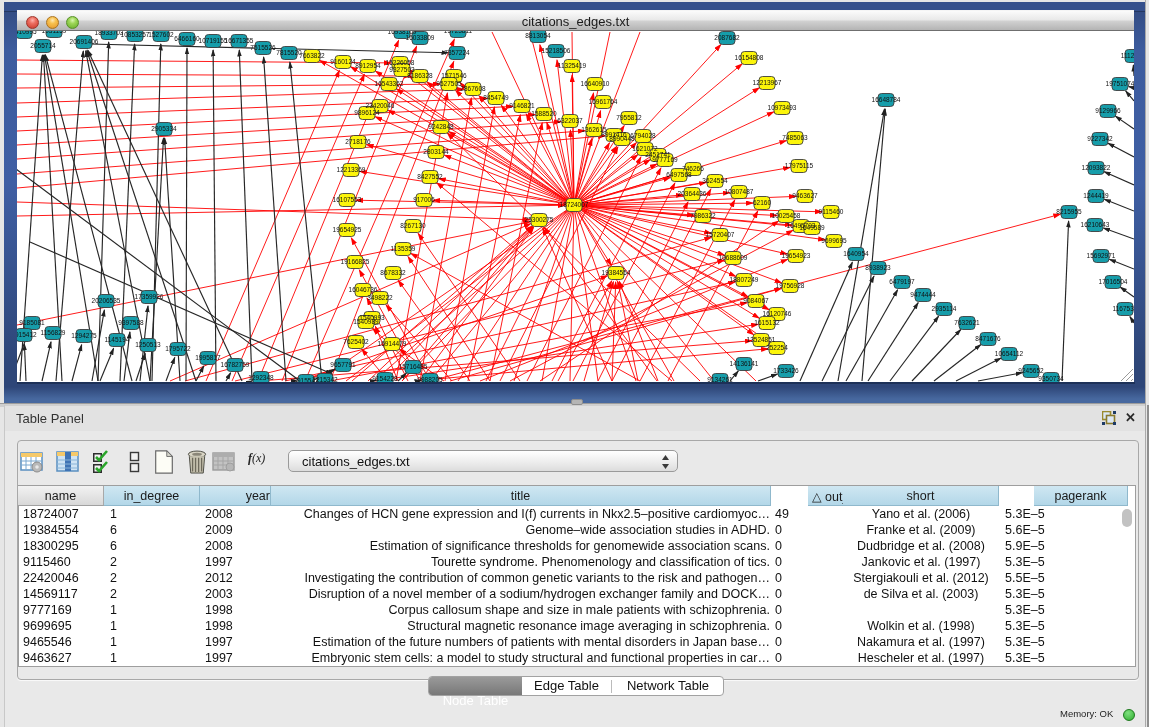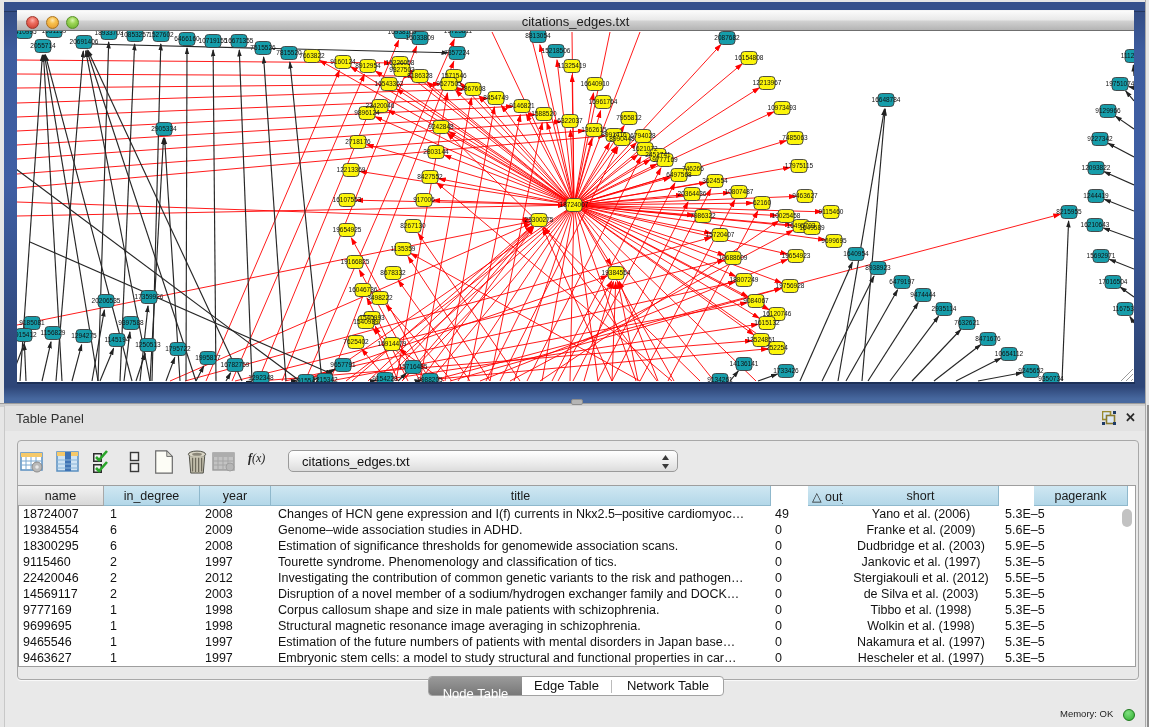--- a/index.html
+++ b/index.html
@@ -30,38 +30,38 @@
 #dropdown{position:absolute;left:288px;top:450px;width:390px;height:22px;background:linear-gradient(180deg,#ffffff,#e8e8e8 70%,#dcdcdc);
  border:1px solid #9a9a9a;border-radius:5px;box-sizing:border-box;}
 #dropdown span{position:absolute;left:13px;top:3px;font-size:13px;color:#111;}
 #ddarrows{position:absolute;left:366px;top:2px;font-size:8px;color:#444;line-height:8px;letter-spacing:0;}
 #tablewrap{position:absolute;left:18px;top:485px;width:1118px;height:182px;background:#fff;border:1px solid #9e9e9e;box-sizing:border-box;}
 #thead{position:absolute;left:18px;top:486px;width:1117px;height:21px;}
 .th{position:absolute;top:0;height:20px;background:linear-gradient(180deg,#cfe7f2,#b3d7e8);border-right:1px solid #8fb8cc;border-bottom:1px solid #8fb8cc;
  box-sizing:border-box;text-align:center;font-size:12.5px;color:#1a1a1a;padding-top:3px;}
 #th0{left:0;width:86px;background:linear-gradient(180deg,#f2f2f2,#d8d8d8);border-right:1px solid #a8a8a8;border-bottom:1px solid #a0a0a0;}
 #th1{left:86px;width:96px;}
-#th2{left:182px;width:71px;}
+#th2{left:182px;width:71px;text-align:right;}
 #th3{left:253px;width:500px;}
 #th4{left:753px;width:72px;text-align:left;padding-left:4px;margin-left:37px;}
 #th5{left:825px;width:156px;text-align:center;}
 #th6{left:1016px;width:94px;}
 .trow{position:absolute;left:18px;width:1100px;height:16px;font-size:12.5px;color:#111;white-space:nowrap;}
 .trow span{position:absolute;top:0;display:block;overflow:hidden;}
 .c1{left:5px;width:80px;}
 .c2{left:92px;width:60px;}
 .c3{left:187px;width:60px;}
-.c4{left:260px;width:492px;}
+.c4{left:260px;width:492px;text-align:right;}
 .c5{left:757px;width:60px;}
 .c6{left:783px;width:240px;text-align:center;}
 .c7{left:987px;width:70px;}
 #vsb{position:absolute;left:1122px;top:509px;width:10px;height:18px;background:#c2c2c2;border-radius:5px;}
 #tabs{position:absolute;left:428px;top:676px;width:296px;height:20px;border:1px solid #a2a2a2;border-radius:4px;background:#fff;box-sizing:border-box;}
 #tabsel{position:absolute;left:0;top:0;width:93px;height:18px;border-radius:3px 0 0 3px;
- background:linear-gradient(180deg,#9a9a9a,#787878);color:#fff;text-align:center;font-size:13px;padding-top:9px;box-sizing:border-box;}
+ background:linear-gradient(180deg,#9a9a9a,#787878);color:#fff;text-align:center;font-size:13px;padding-top:16px;box-sizing:border-box;}
 .tab{position:absolute;top:1px;font-size:13px;color:#111;}
 #tabsep{position:absolute;left:182px;top:3px;width:1px;height:13px;background:#bbb;}
 #statusbar{position:absolute;left:4px;top:700px;width:1141px;height:27px;}
 #mem{position:absolute;left:1060px;top:708px;font-size:9.5px;color:#222;}
 #memdot{position:absolute;left:1123px;top:709px;width:10px;height:10px;border-radius:50%;
  background:radial-gradient(circle at 40% 30%,#7fe07f,#2fae2f);border:1px solid #1d7a1d;}
 #rightedge{position:absolute;left:1145px;top:0;width:4px;height:727px;background:#e6e6e6;border-left:1px solid #aaa;}
 #rightedge2{position:absolute;left:1147px;top:405px;width:2px;height:322px;background:#8f8f8f;}
 svg text{font-family:"Liberation Sans",sans-serif;}
 </style></head>
@@ -694,21 +694,21 @@
     <span class="c5">0</span>
     <span class="c6">Franke et al. (2009)</span>
     <span class="c7">5.6E–5</span>
   </div>
 <div class="trow" style="top:539px">
     <span class="c1">18300295</span>
     <span class="c2">6</span>
     <span class="c3">2008</span>
     <span class="c4">Estimation of significance thresholds for genomewide association scans.</span>
     <span class="c5">0</span>
-    <span class="c6">Dudbridge et al. (2003)</span>
+    <span class="c6">Dudbridge et al. (2008)</span>
     <span class="c7">5.9E–5</span>
   </div>
 <div class="trow" style="top:555px">
     <span class="c1">9115460</span>
     <span class="c2">2</span>
     <span class="c3">1997</span>
     <span class="c4">Tourette syndrome. Phenomenology and classification of tics.</span>
     <span class="c5">0</span>
     <span class="c6">Jankovic et al. (1997)</span>
     <span class="c7">5.3E–5</span>
@@ -730,21 +730,20 @@
     <span class="c5">0</span>
     <span class="c6">de Silva et al. (2003)</span>
     <span class="c7">5.3E–5</span>
   </div>
 <div class="trow" style="top:603px">
     <span class="c1">9777169</span>
     <span class="c2">1</span>
     <span class="c3">1998</span>
     <span class="c4">Corpus callosum shape and size in male patients with schizophrenia.</span>
     <span class="c5">0</span>
-    <span class="c6">Tibbo et al. (1998)</span>
     <span class="c7">5.3E–5</span>
   </div>
 <div class="trow" style="top:619px">
     <span class="c1">9699695</span>
     <span class="c2">1</span>
     <span class="c3">1998</span>
     <span class="c4">Structural magnetic resonance image averaging in schizophrenia.</span>
     <span class="c5">0</span>
     <span class="c6">Wolkin et al. (1998)</span>
     <span class="c7">5.3E–5</span>

